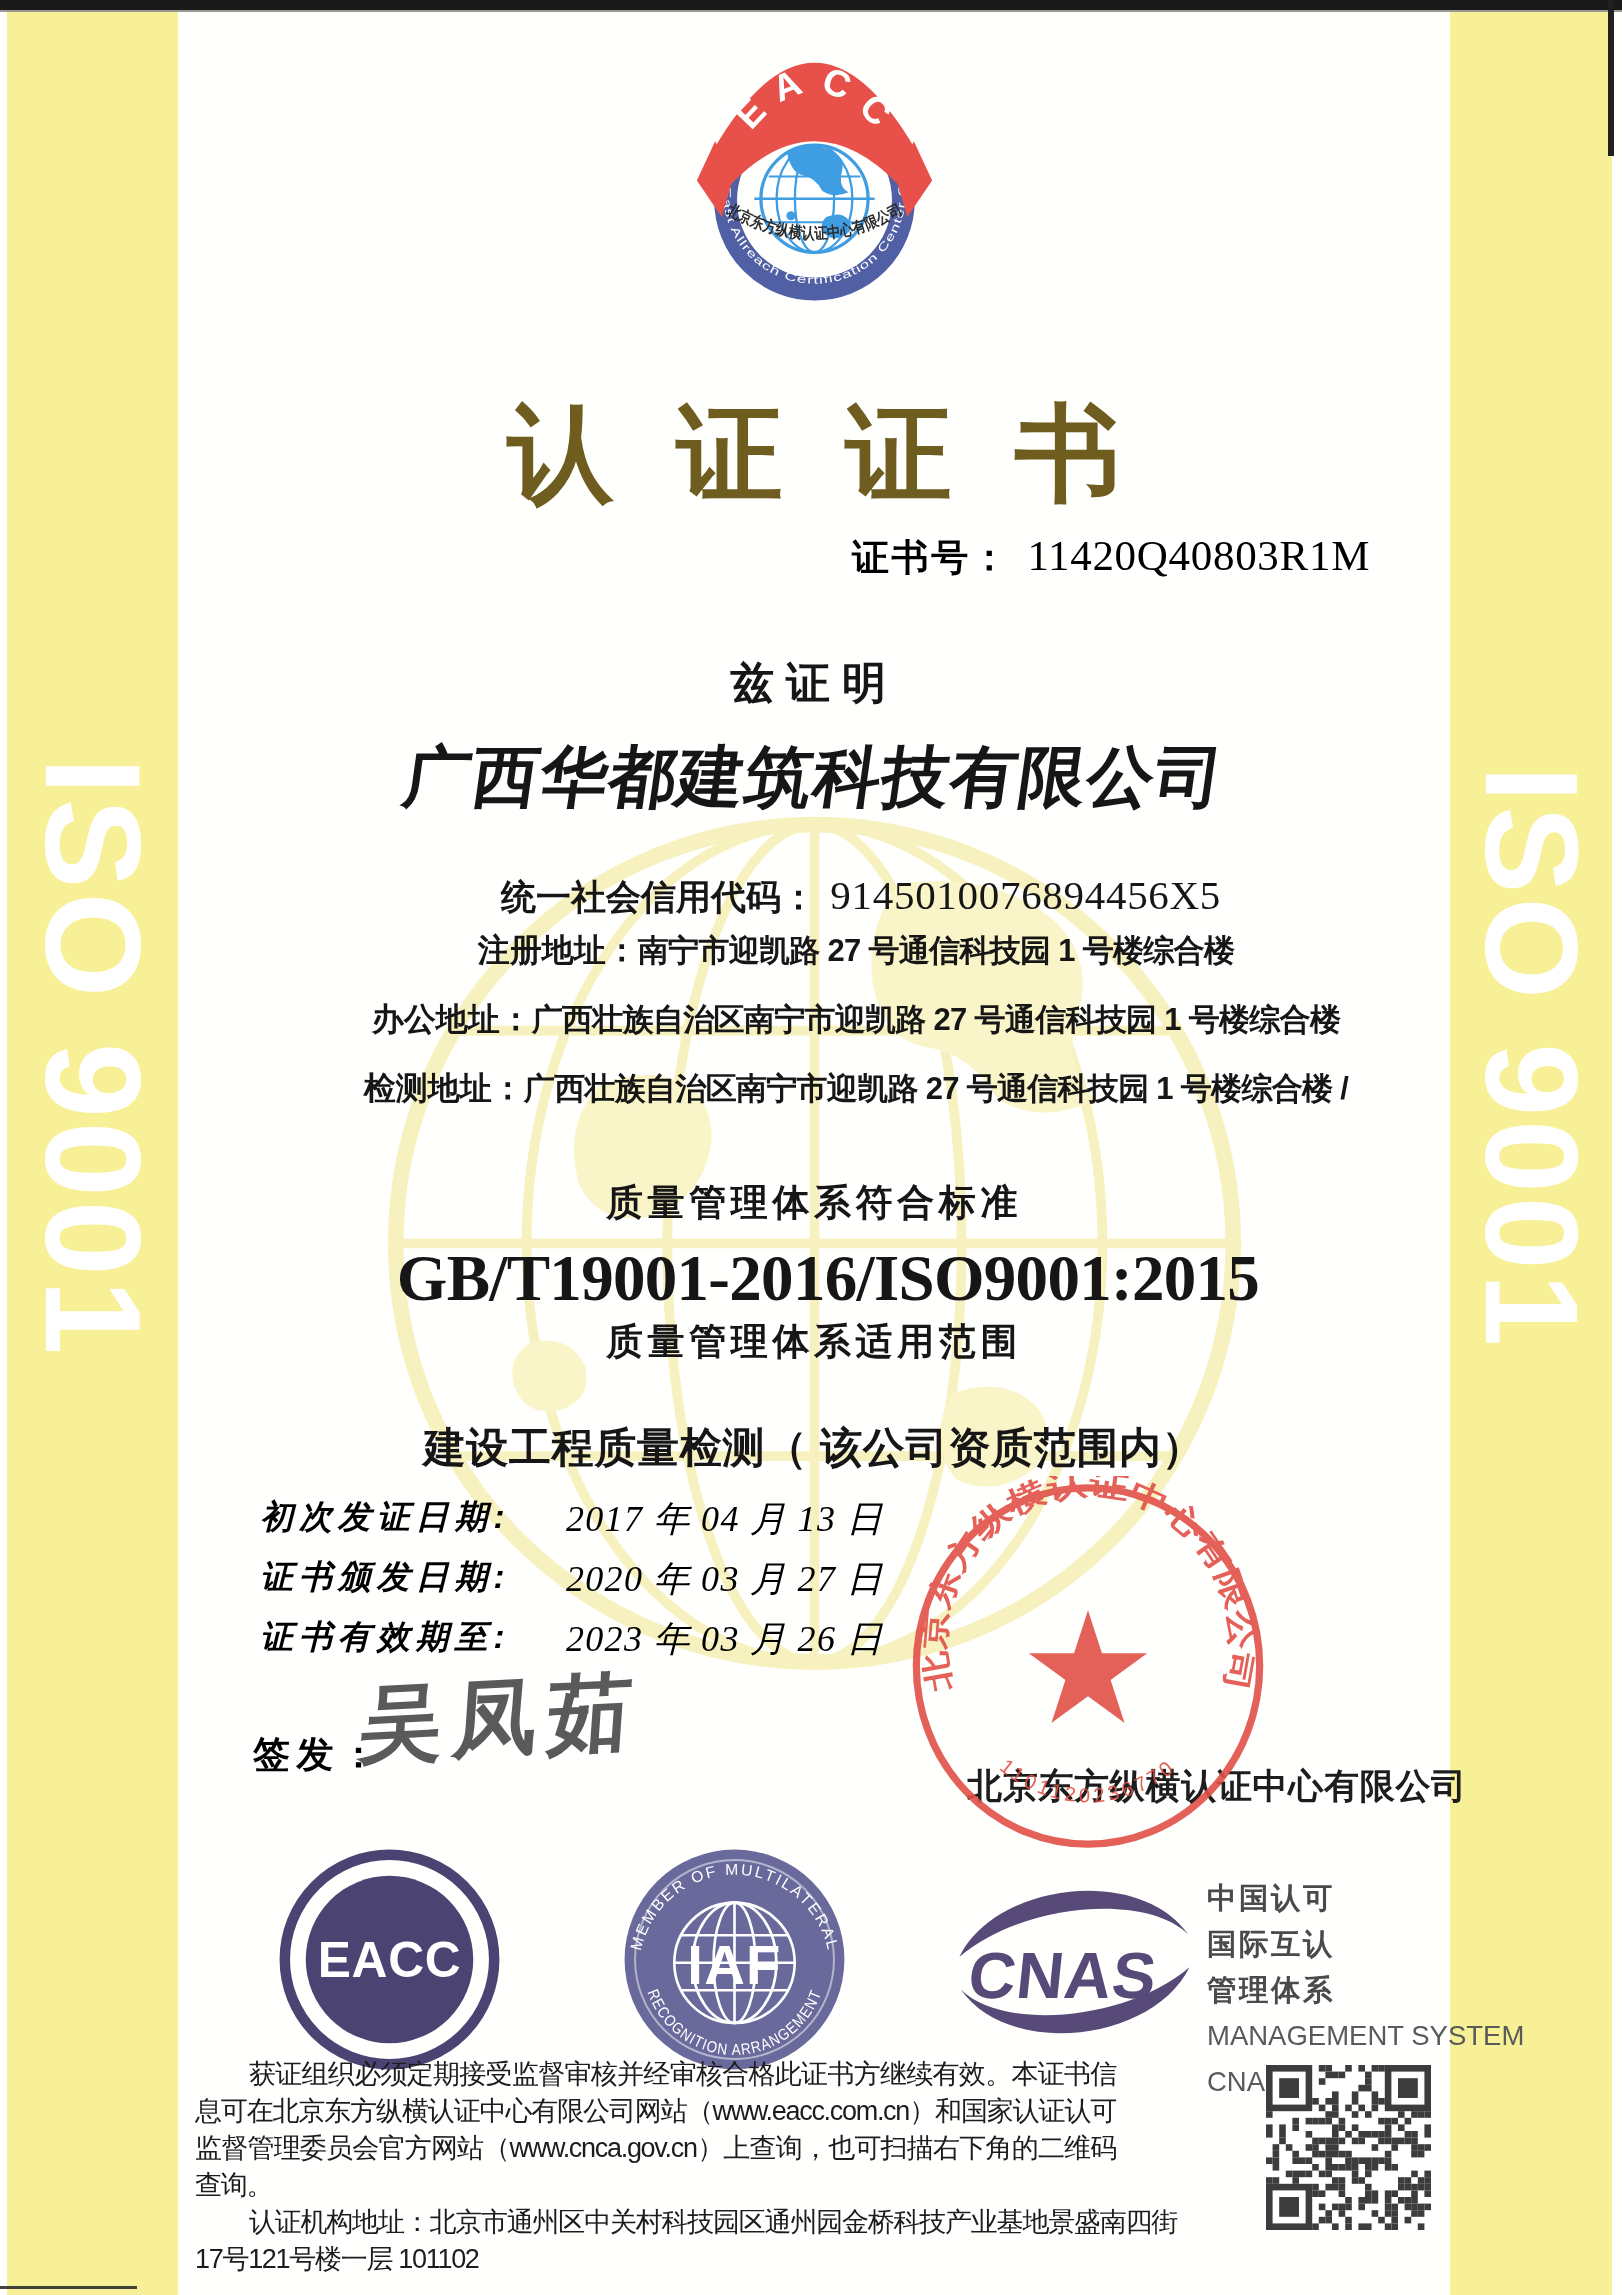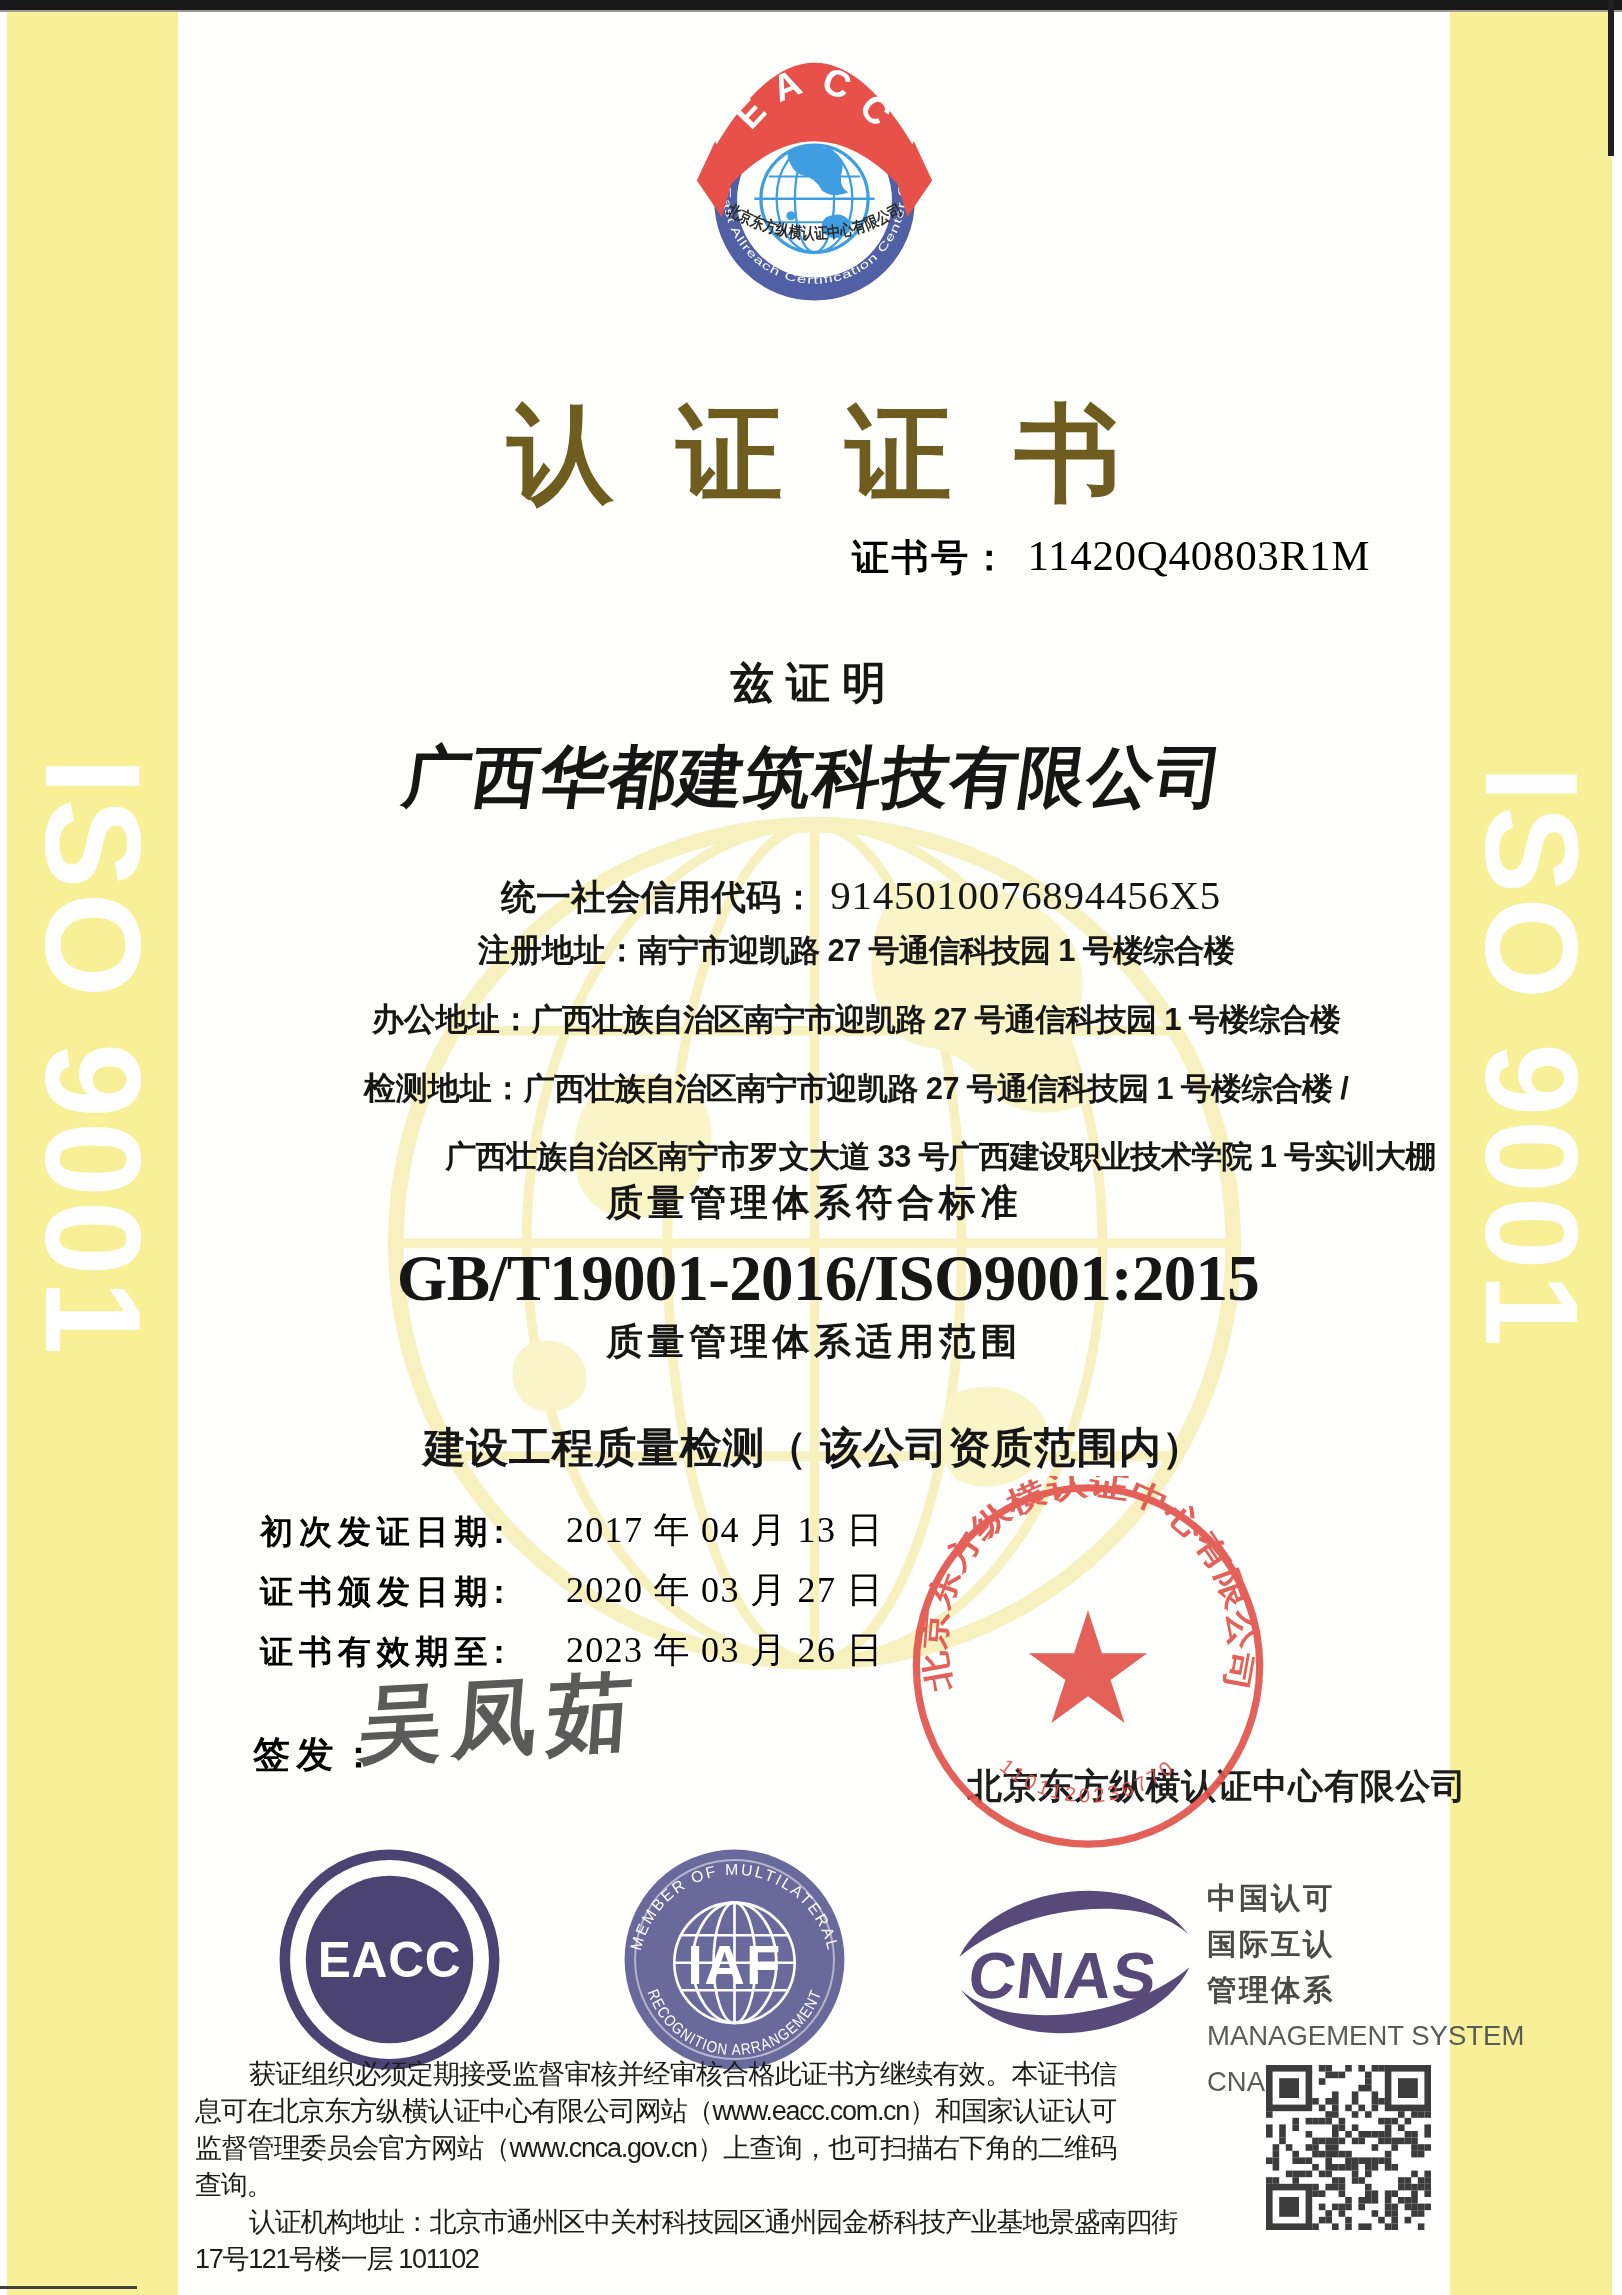--- a/index.html
+++ b/index.html
@@ -45,21 +45,21 @@
   .addr .lbl { font-size:32px; font-weight:800; letter-spacing:0; }
   .addr .val { font-size:31px; font-weight:700; letter-spacing:-0.7px; }
   .addr .cont { padding-left:169px; }
 
   .std-head { top:1178px; font-size:37px; font-weight:800; letter-spacing:4.6px; }
   .gbt { top:1241px; font-family:"Liberation Serif","DejaVu Serif",serif; font-size:65px; font-weight:700; letter-spacing:-0.7px;margin-left:14px; }
   .scope-head { top:1317px; font-size:37px; font-weight:800; letter-spacing:4.6px; }
   .scope { top:1420px; font-size:42px; font-weight:900; letter-spacing:0.7px; }
 
   .dates { position:absolute; left:260px; top:1495px; }
-  .dates .row { display:flex; height:60px; align-items:flex-end; white-space:nowrap; }
+  .dates .row { display:flex; height:60px; align-items:flex-start; white-space:nowrap;font-style:italic; }
   .dates .lbl { font-size:33px; font-weight:700; letter-spacing:5.9px; width:306px; }
   .dates .val { font-family:"Liberation Serif","DejaVu Serif",serif; font-size:36px; letter-spacing:1.3px; }
 
   .sign-lbl { position:absolute; left:253px; top:1730px; font-size:37px; font-weight:700; letter-spacing:6.5px; }
   .signature { position:absolute; left:359px; top:1662px; font-size:84px; font-weight:700; color:#4d4d4d;
                letter-spacing:10.5px; transform:rotate(-3deg) skewX(-7deg); opacity:.92; white-space:nowrap; }
 
   .certifier { position:absolute; left:967px; top:1763px; font-size:35px; font-weight:800; letter-spacing:0.7px; color:#1d1d1d; white-space:nowrap; }
 
   .seal { position:absolute; left:898px; top:1476px; }
@@ -156,23 +156,20 @@
 
   <div class="addr">
     <div class="row">
       <span class="lbl">注册地址：</span><span class="val">南宁市迎凯路 27 号通信科技园 1 号楼综合楼</span>
     </div>
     <div class="row">
       <span class="lbl">办公地址：</span><span class="val">广西壮族自治区南宁市迎凯路 27 号通信科技园 1 号楼综合楼</span>
     </div>
     <div class="row">
       <span class="lbl">检测地址：</span><span class="val">广西壮族自治区南宁市迎凯路 27 号通信科技园 1 号楼综合楼 /</span>
-    </div>
-    <div class="row cont">
-      <span class="val">广西壮族自治区南宁市罗文大道 33 号广西建设职业技术学院 1 号实训大棚</span>
     </div>
   </div>
 
   <div class="center std-head">质量管理体系符合标准</div>
   <div class="center gbt">GB/T19001-2016/ISO9001:2015</div>
   <div class="center scope-head">质量管理体系适用范围</div>
   <div class="center scope">建设工程质量检测（ 该公司资质范围内）</div>
 
   <div class="dates">
     <div class="row">

